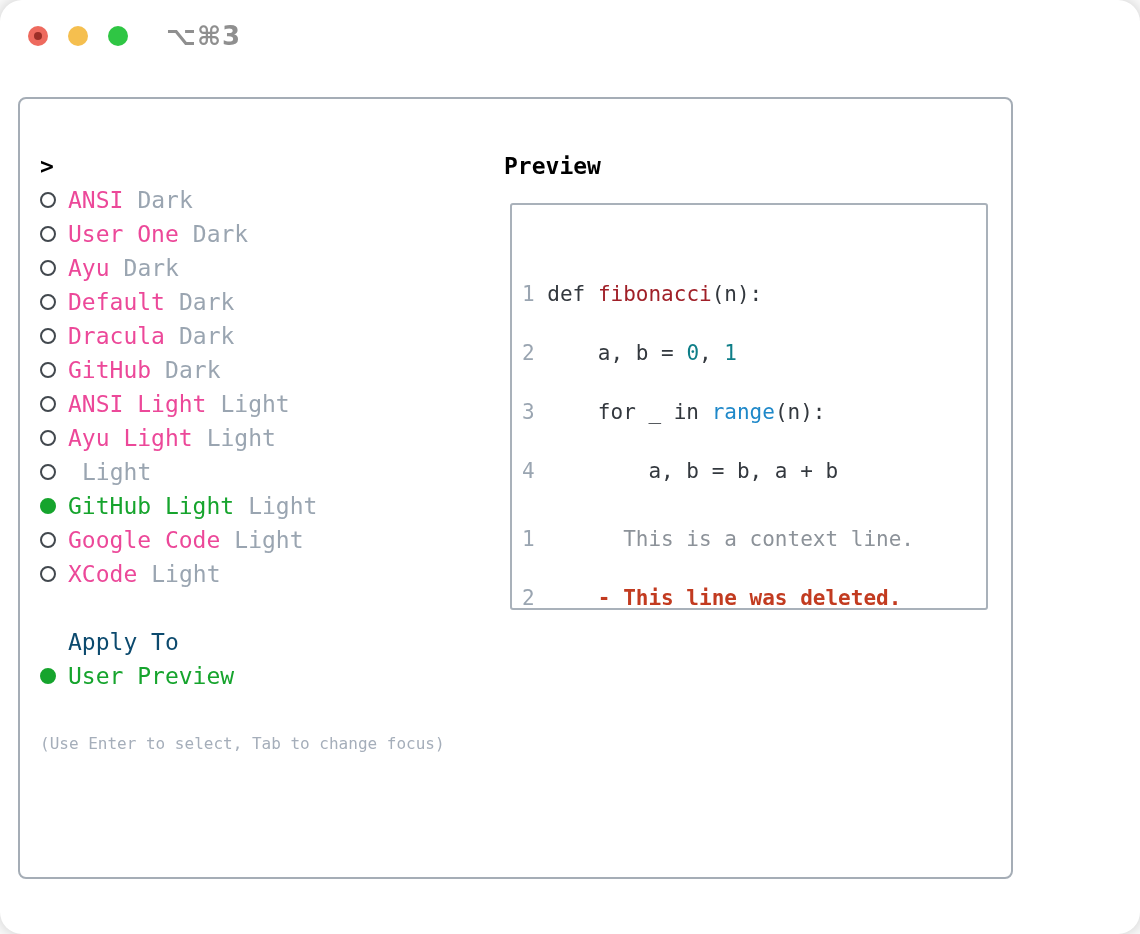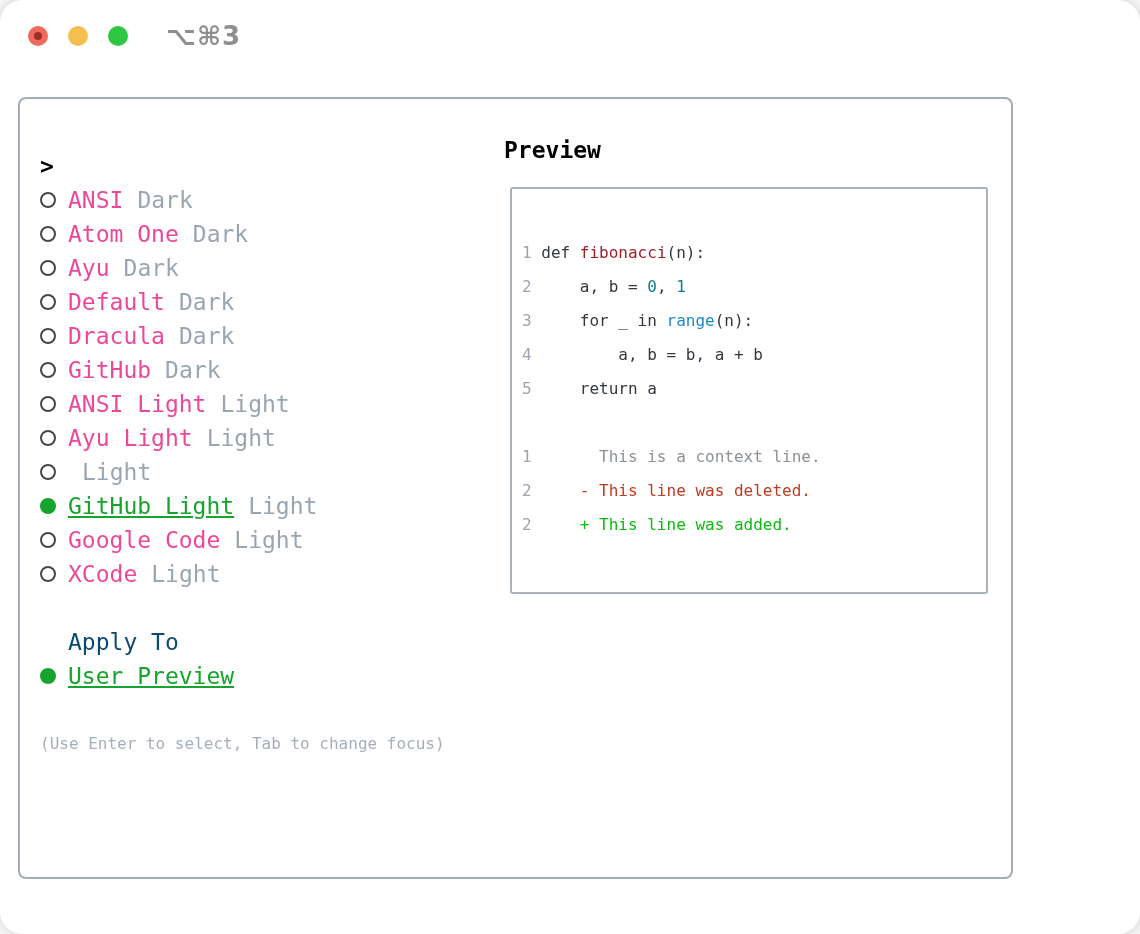--- a/index.html
+++ b/index.html
@@ -36,59 +36,59 @@
   }
   
   .panel {
     position: absolute; left: 18px; top: 97px;
     width: 991px; height: 778px;
     border: 2px solid var(--panel-border);
     border-radius: 8px;
     background: #ffffff;
   }
   .left-col  { position: absolute; left: 20px;  top: 50px; width: 450px; }
-  .right-col { position: absolute; left: 484px; top: 34px; width: 490px; }
+  .right-col { position: absolute; left: 484px; top: 50px; width: 490px; }
 
   .row { height: 34px; display: flex; align-items: center; font-size: 23px; }
   .glyph { width: 28px; flex: 0 0 28px; display: flex; align-items: center; }
   .caret { color: #000; font-weight: bold; }
   .hdr    { color: #000; font-weight: bold; }
   .subhdr { color: #0c4a6e; }
   .radio {
     width: 12px; height: 12px; border-radius: 50%;
     border: 2px solid #42484e; box-sizing: content-box;
   }
   .radio.filled { border-color: var(--sel-green); background: var(--sel-green); }
   .oname { color: #ec4899; white-space: pre; }
-  .selected .oname { color: var(--sel-green); text-decoration: underline; }
+  .selected .oname { color: var(--sel-green); }
   .otag { color: var(--muted); margin-left: 14px; white-space: pre; }
   .spacer { height: 34px; }
   .help {
     width: 420px; color: var(--help-gray);
     font-size: 16px; line-height: 34px;
   }
   
   .preview-box {
     margin-top: 20px; margin-left: 6px;
     width: 474px; height: 403px;
     border: 2px solid var(--preview-border);
     border-radius: 3px;
     background: #ffffff;
     box-sizing: content-box;
   }
   .codepane { padding: 47px 0 0 10px; }
   .diffpane { margin-top: 34px; padding-left: 10px; }
-  .codeline { height: 34px; line-height: 34px; font-size: 16px; white-space: pre; }
+  .codeline { height: 34px; line-height: 34px; font-size: 21px; white-space: pre; margin-top: 25px; }
   .seg-ln  { color: var(--muted); }
   .seg-p   { color: #33383e; }
   .seg-fn  { color: var(--fn-red); }
   .seg-n   { color: var(--num-teal); }
   .seg-b   { color: var(--builtin-blue); text-align: right; }
   .seg-ctx { color: var(--ctx-gray); text-align: center; }
-  .seg-del { color: var(--del-red); }
+  .seg-del { color: var(--del-red); font-weight: bold; }
   .seg-add { color: var(--add-green); }
 </style>
 </head>
 <body>
 
 <div class="window">
 
   <div class="titlebar">
     <span class="tl red">
         <span class="dot"></span>
@@ -110,21 +110,21 @@
             <span class="glyph">
               <span class="radio"></span>
             </span>
             <span class="oname">ANSI</span>
             <span class="otag">Dark</span>
           </div>
           <div class="row option">
             <span class="glyph">
               <span class="radio"></span>
             </span>
-            <span class="oname">Atom One</span>
+            <span class="oname">User One</span>
             <span class="otag">Dark</span>
           </div>
           <div class="row option">
             <span class="glyph">
               <span class="radio"></span>
             </span>
             <span class="oname">Ayu</span>
             <span class="otag">Dark</span>
           </div>
           <div class="row option">
@@ -215,24 +215,22 @@
     <div class="right-col">
       <div class="row">
         <span class="hdr">Preview</span>
       </div>
       <div class="preview-box">
         <div id="code-block" class="codepane">
             <div class="codeline"><span class="seg-ln">1</span><span class="seg-p"> def </span><span class="seg-fn">fibonacci</span><span class="seg-p">(n):</span></div>
             <div class="codeline"><span class="seg-ln">2</span><span class="seg-p">     a, b = </span><span class="seg-n">0</span><span class="seg-p">, </span><span class="seg-n">1</span></div>
             <div class="codeline"><span class="seg-ln">3</span><span class="seg-p">     for _ in </span><span class="seg-b">range</span><span class="seg-p">(n):</span></div>
             <div class="codeline"><span class="seg-ln">4</span><span class="seg-p">         a, b = b, a + b</span></div>
-            <div class="codeline"><span class="seg-ln">5</span><span class="seg-p">     return a</span></div>
           </div>
         <div id="diff-block" class="diffpane">
             <div class="codeline"><span class="seg-ln">1</span><span class="seg-ctx">       This is a context line.</span></div>
             <div class="codeline"><span class="seg-ln">2</span><span class="seg-del">     - This line was deleted.</span></div>
-            <div class="codeline"><span class="seg-ln">2</span><span class="seg-add">     + This line was added.</span></div>
           </div>
       </div>
     </div>
 
   </div>
 </div>
 
 </body></html>

